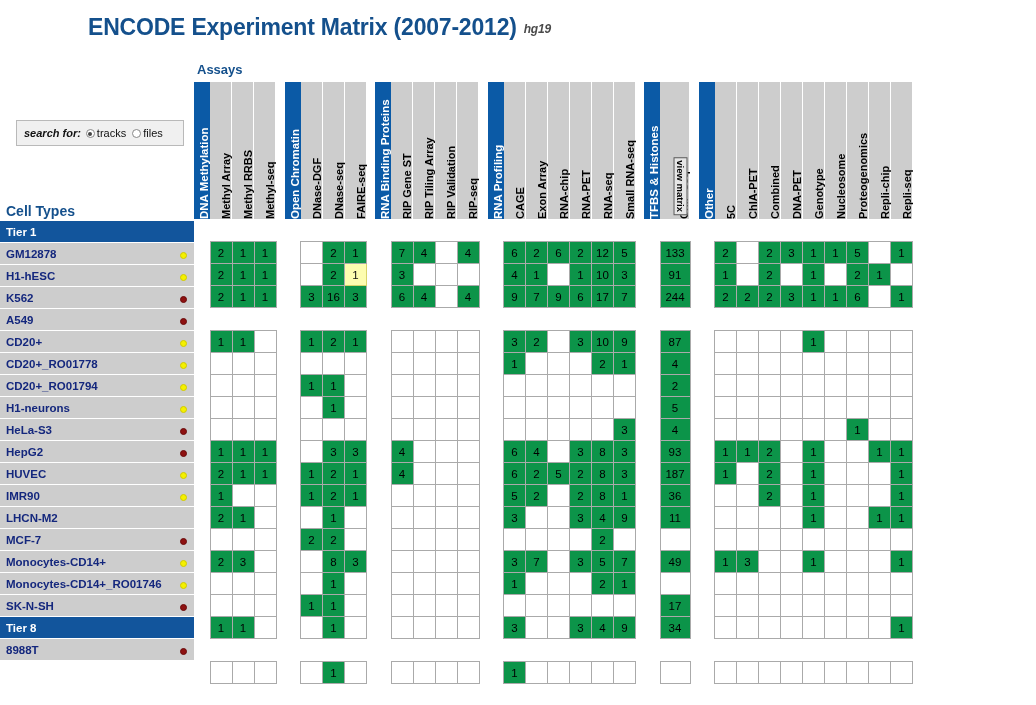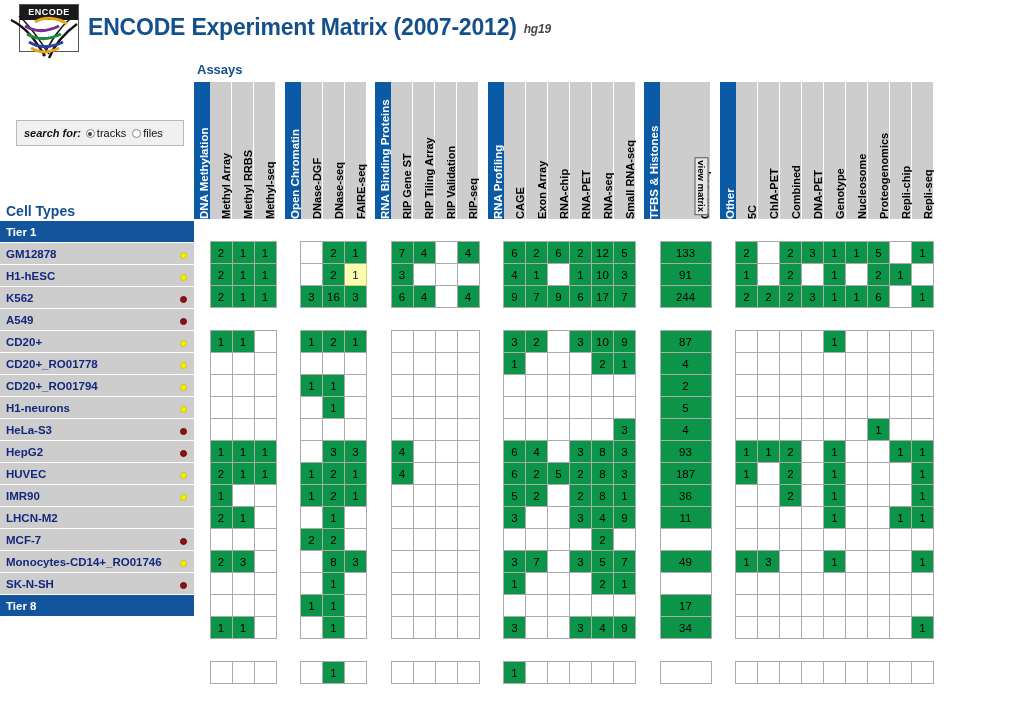--- a/index.html
+++ b/index.html
@@ -87,35 +87,20 @@
   td.cellbox.hl{background:#fdfdb0;color:#111;border:1px solid #d8d46a;}
   td.cellbox.blank{background:#ffffff;border:none;}
   tr.tierrow td{height:22px;background:#fff;border:none;}
 </style>
 </head>
 <body>
 
 <div id="page">
 
   <div class="hdr">
-    <div class="logo">
-      <div class="lbox"></div>
-      <div class="lcap">ENCODE</div>
-      <svg width="78" height="46" viewBox="0 0 78 46">
-        <path d="M6 6 C22 14, 30 26, 40 42" stroke="#111" stroke-width="2.4" fill="none"></path>
-        <path d="M14 2 C26 12, 34 26, 44 40" stroke="#111" stroke-width="1.6" fill="none"></path>
-        <path d="M66 4 C52 16, 46 28, 38 42" stroke="#111" stroke-width="1.6" fill="none"></path>
-        <path d="M72 10 C58 20, 50 30, 44 44" stroke="#111" stroke-width="2.4" fill="none"></path>
-        <path d="M20 12 C30 18, 42 18, 54 12" stroke="#7b2d8e" stroke-width="3" fill="none"></path>
-        <path d="M22 20 C32 26, 44 26, 56 20" stroke="#1f8a3b" stroke-width="3" fill="none"></path>
-        <path d="M24 28 C34 34, 46 34, 58 28" stroke="#2b3fa0" stroke-width="3" fill="none"></path>
-        <path d="M26 34 C34 39, 44 39, 54 34" stroke="#e8a317" stroke-width="3" fill="none"></path>
-        <path d="M30 8 C40 2, 54 4, 62 10" stroke="#e8a317" stroke-width="3" fill="none"></path>
-      </svg>
-    </div>
     <div class="title"><span>ENCODE Experiment Matrix (2007-2012)</span><span class="assembly">hg19</span></div>
   </div>
 
   <div class="searchbox">
     <span class="sflabel">search for:</span>
     <span class="ropt"><span class="radio on"></span><span>tracks</span></span>
     <span class="ropt"><span class="radio"></span><span>files</span></span>
   </div>
 
   <div class="assays-label">Assays</div>
@@ -174,29 +159,37 @@
         <span class="dot y"></span>
       </div>
       <div class="ctrow cell">
         <span class="nm">LHCN-M2</span>
       </div>
       <div class="ctrow cell">
         <span class="nm">MCF-7</span>
         <span class="dot r"></span>
       </div>
       <div class="ctrow cell">
+        <span class="nm">Monocytes-CD14+</span>
+        <span class="dot y"></span>
+      </div>
+      <div class="ctrow cell">
         <span class="nm">Monocytes-CD14+_RO01746</span>
         <span class="dot y"></span>
       </div>
       <div class="ctrow cell">
         <span class="nm">SK-N-SH</span>
         <span class="dot r"></span>
       </div>
       <div class="ctrow tier">
         <span class="nm">Tier 8</span>
+      </div>
+      <div class="ctrow cell">
+        <span class="nm">8988T</span>
+        <span class="dot r"></span>
       </div>
     </div>
 
   <div class="matrix">
     <table class="mx">
       <thead>
           <tr id="headrow">
             <th class="grp" style="width: 16px;">DNA Methylation</th>
             <th class="asy" style="width: 22px;">Methyl Array</th>
             <th class="asy" style="width: 22px;">Methyl RRBS</th>
@@ -298,21 +291,21 @@
             <td class="spacer"></td>
             <td class="cellbox blank" style="width: 16px;"></td>
             <td class="cellbox has" style="width: 22px;">4</td>
             <td class="cellbox has" style="width: 22px;">1</td>
             <td class="cellbox" style="width: 22px;"></td>
             <td class="cellbox has" style="width: 22px;">1</td>
             <td class="cellbox has" style="width: 22px;">10</td>
             <td class="cellbox has" style="width: 22px;">3</td>
             <td class="spacer"></td>
             <td class="cellbox blank" style="width: 16px;"></td>
-            <td class="cellbox has" style="width: 51px;">91</td>
+            <td class="cellbox has" style="width: 30px;">91</td>
             <td class="spacer"></td>
             <td class="cellbox blank" style="width: 16px;"></td>
             <td class="cellbox has" style="width: 22px;">1</td>
             <td class="cellbox" style="width: 22px;"></td>
             <td class="cellbox has" style="width: 22px;">2</td>
             <td class="cellbox" style="width: 22px;"></td>
             <td class="cellbox has" style="width: 22px;">1</td>
             <td class="cellbox" style="width: 22px;"></td>
             <td class="cellbox has" style="width: 22px;">2</td>
             <td class="cellbox has" style="width: 22px;">1</td>

